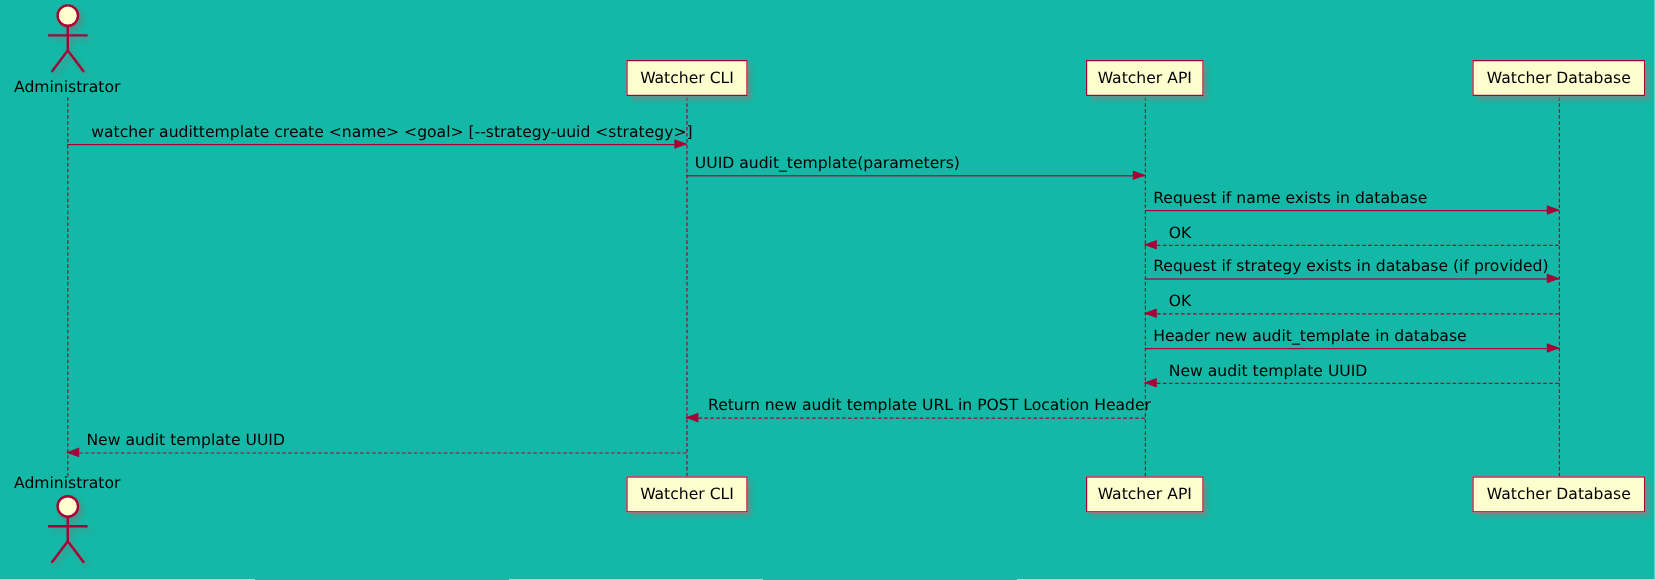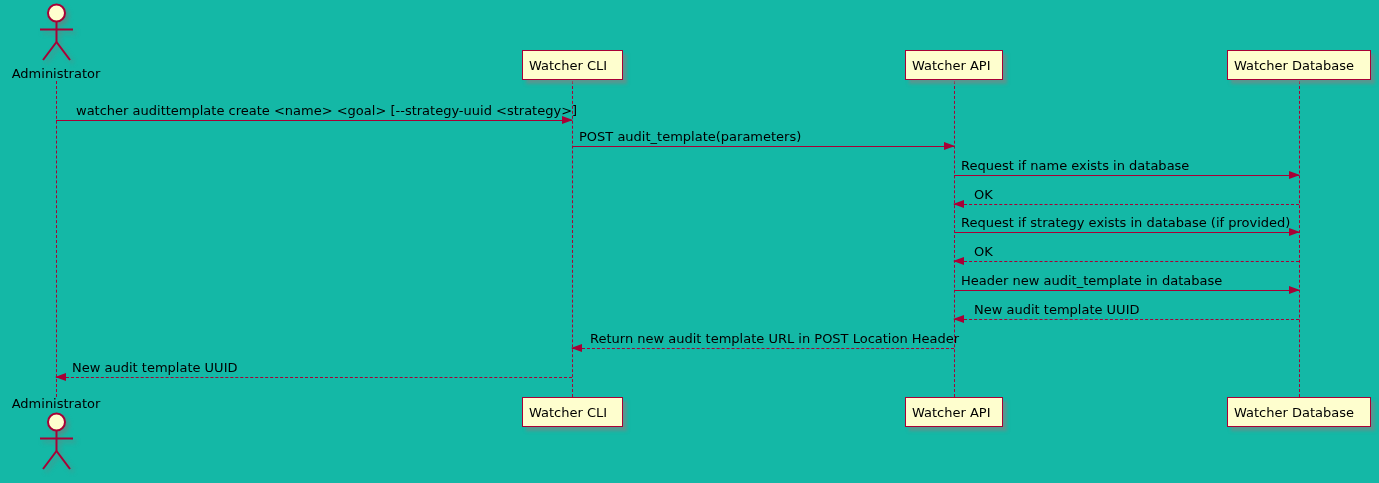--- a/index.html
+++ b/index.html
@@ -8,21 +8,21 @@
     font-family:"DejaVu Sans","Liberation Sans",sans-serif; font-size:13px; color:#000;
     overflow:hidden;
   }
   .lifeline {
     position:absolute; width:0; border-left:1px dashed #A80036;
   }
   .pbox {
     position:absolute; height:30px; background:#FEFECE;
     border:1.5px solid #A80036; box-sizing:border-box;
     box-shadow:4px 4px 3px rgba(130,130,130,0.6);
-    display:flex; align-items:center; justify-content:flex-start;
+    display:flex; align-items:center; justify-content:center;
     white-space:nowrap; padding:0 6px;
   }
   .actor-label {
     position:absolute; text-align:center; white-space:nowrap;
   }
   .actor-figure { position:absolute; filter:drop-shadow(3px 3px 2px rgba(120,120,120,0.6)); }
   .msg { position:absolute; height:0; }
   .msg .line { position:absolute; left:0; top:0; width:100%; height:0; border-top:1px solid #A80036; }
   .msg.dashed .line { border-top:1px dashed #A80036; }
   .msg .label { position:absolute; bottom:2px; white-space:nowrap; }
@@ -59,21 +59,21 @@
     <span>Watcher Database</span>
   </div>
 
   <div class="msg solid" style="left:56px; top:120px; width:516px;">
     <span class="label" style="left:20px;">watcher audittemplate create &lt;name&gt; &lt;goal&gt; [--strategy-uuid &lt;strategy&gt;]</span>
     <div class="line"></div>
     <div class="ah right"></div>
   </div>
 
   <div class="msg solid" style="left:572px; top:146px; width:382px;">
-    <span class="label" style="left:7px;">POST audit_template(parameters)</span>
+    <span class="label" style="left:7px;">UUID audit_template(parameters)</span>
     <div class="line"></div>
     <div class="ah right"></div>
   </div>
 
   <div class="msg solid" style="left:954px; top:175px; width:345px;">
     <span class="label" style="left:7px;">Request if name exists in database</span>
     <div class="line"></div>
     <div class="ah right"></div>
   </div>
 

